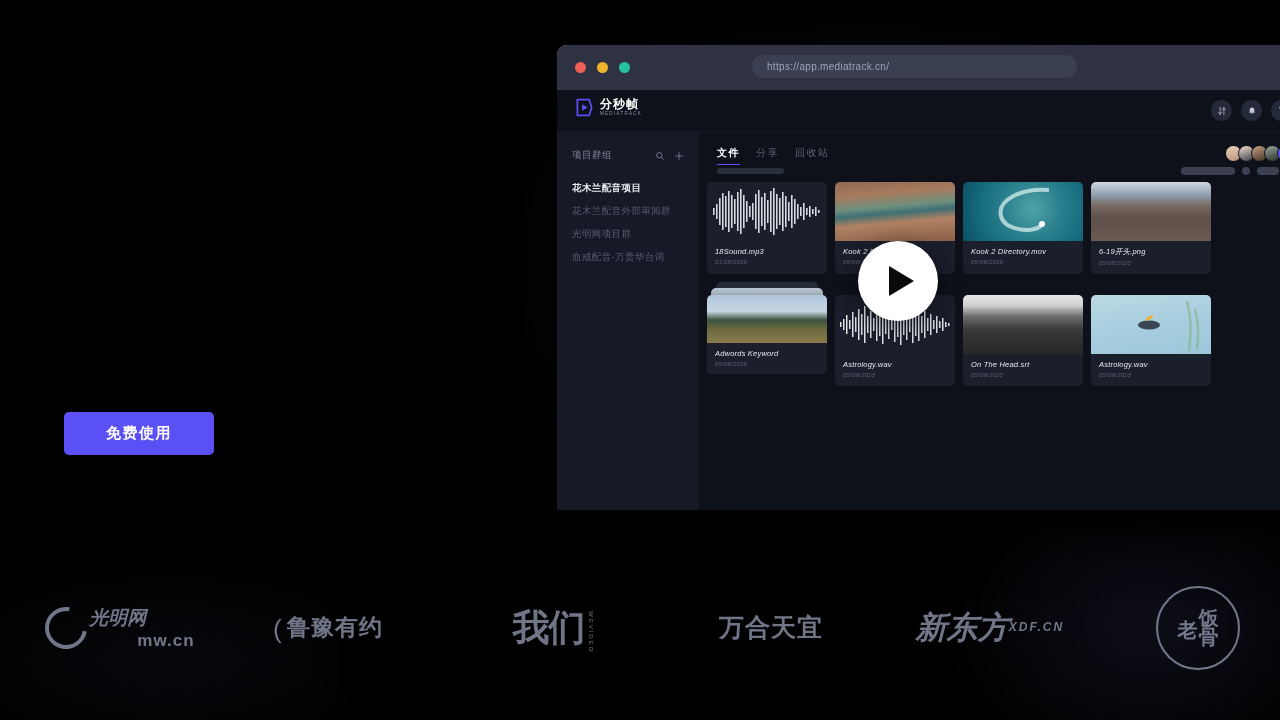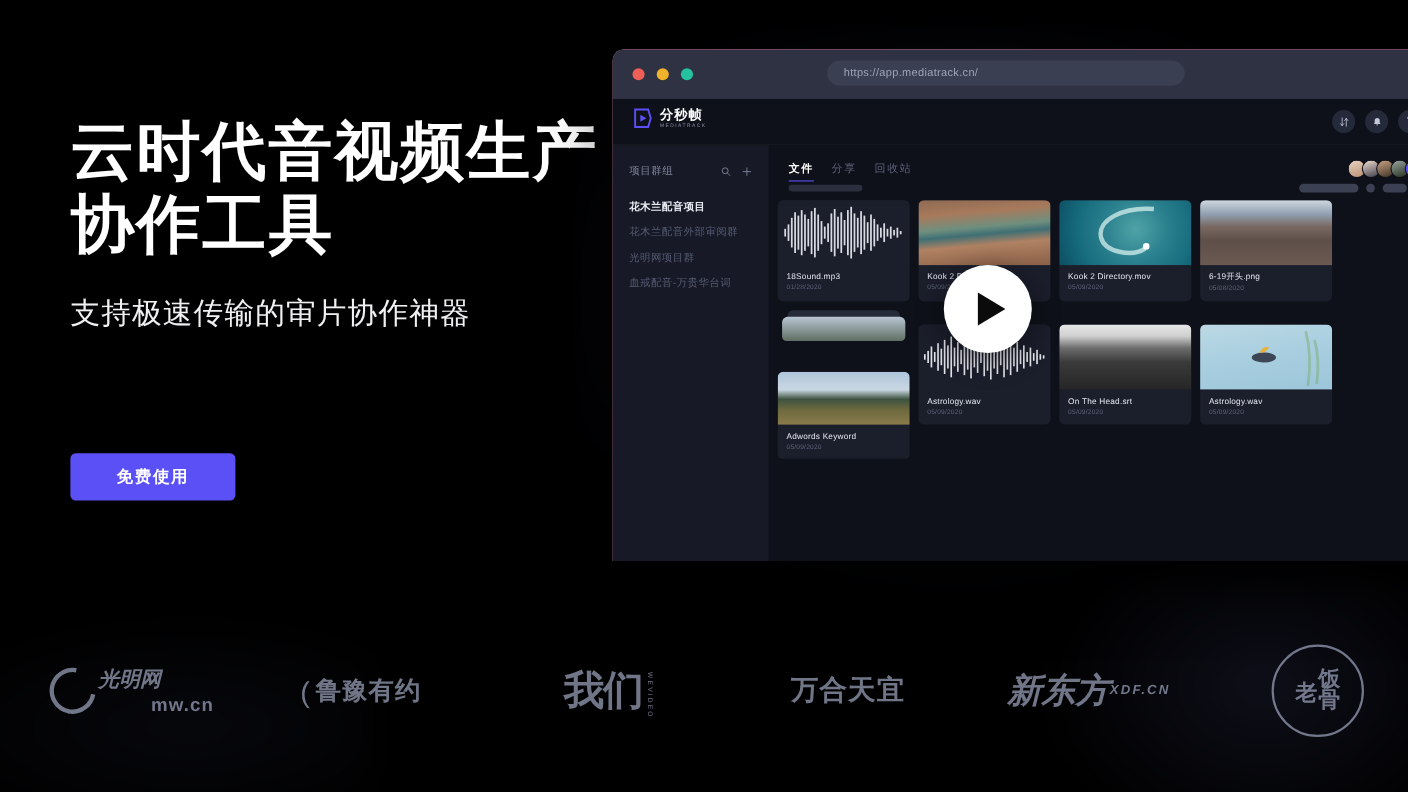--- a/index.html
+++ b/index.html
@@ -102,30 +102,30 @@
   .av.plus { background:#5B50F5; display:flex; align-items:center; justify-content:center;
     color:#fff; font-size:11px; line-height:0; }
   .skel-row { position:absolute; right:14px; top:35px; display:flex; align-items:center; gap:7px; }
   .sk { background:#3b4052; border-radius:4px; height:8px; }
   .sk.d { width:8px; height:8px; border-radius:50%; }
   .crumb { position:absolute; left:18px; top:36px; width:67px; height:6px; background:#2a2f3e; border-radius:3px; }
 
   .grid { position:absolute; left:8px; top:50px; right:8px; display:flex; flex-wrap:wrap; gap:8px; }
   .card { width:120px; border-radius:5px; background:#1b1e2b; overflow:hidden; position:relative; }
   .thumb { height:59px; background:#222635; background-size:cover; background-position:center; }
-  .meta { padding:6px 8px 8px 8px; }
+  .meta { padding:6px 8px 8px 8px;font-style:italic; }
   .fname { font-size:7.5px; color:#e6e8f0; letter-spacing:.2px; }
   .fdate { font-size:6px; color:#5d6379; margin-top:3px; letter-spacing:.2px; }
 
   
   .stack { position:relative; width:120px; height:92px; }
   .stack .lay { position:absolute; border-radius:5px 5px 4px 4px; background-size:cover; background-position:center; }
   .stack .l1 { left:9px; top:0; width:102px; height:20px; background:#394154; opacity:.55; }
   .stack .l2 { left:4px; top:6px; width:112px; height:22px; }
-  .stack .l3 { left:0; top:13px; width:120px; height:79px; background:#1b1e2b; overflow:hidden;margin-top:43px; }
+  .stack .l3 { left:0; top:13px; width:120px; height:79px; background:#1b1e2b; overflow:hidden; }
   .stack .l3 .thumb { height:48px; }
 
   
   .play {
     position:absolute; left:858px; top:241px; width:80px; height:80px; border-radius:50%;
     background:#fff; display:flex; align-items:center; justify-content:center; cursor:pointer;
     box-shadow:0 6px 26px rgba(0,0,0,0.45); z-index:30;
   }
   .play .tri {
     width:0;height:0;border-style:solid;border-width:15px 0 15px 25px;
@@ -166,27 +166,20 @@
   .laofan .c1 { margin-top:12px; } .laofan .c2 { display:flex; flex-direction:column; }
 </style>
 </head>
 <body>
 
 <div class="stage">
   <div class="glow-a"></div>
   <div class="glow-b"></div>
   <div class="glow-c"></div>
 
-  <div class="hero">
-    <h1>
-      <span>云时代音视频生产</span>
-      <span class="l2">协作工具</span>
-    </h1>
-    <div class="sub">支持极速传输的审片协作神器</div>
-  </div>
   <button class="cta">免费使用</button>
 
   <div class="win">
     <div class="titlebar">
       <div class="dots">
         <div class="dot r"></div>
         <div class="dot y"></div>
         <div class="dot g"></div>
       </div>
       <div class="urlbar">

